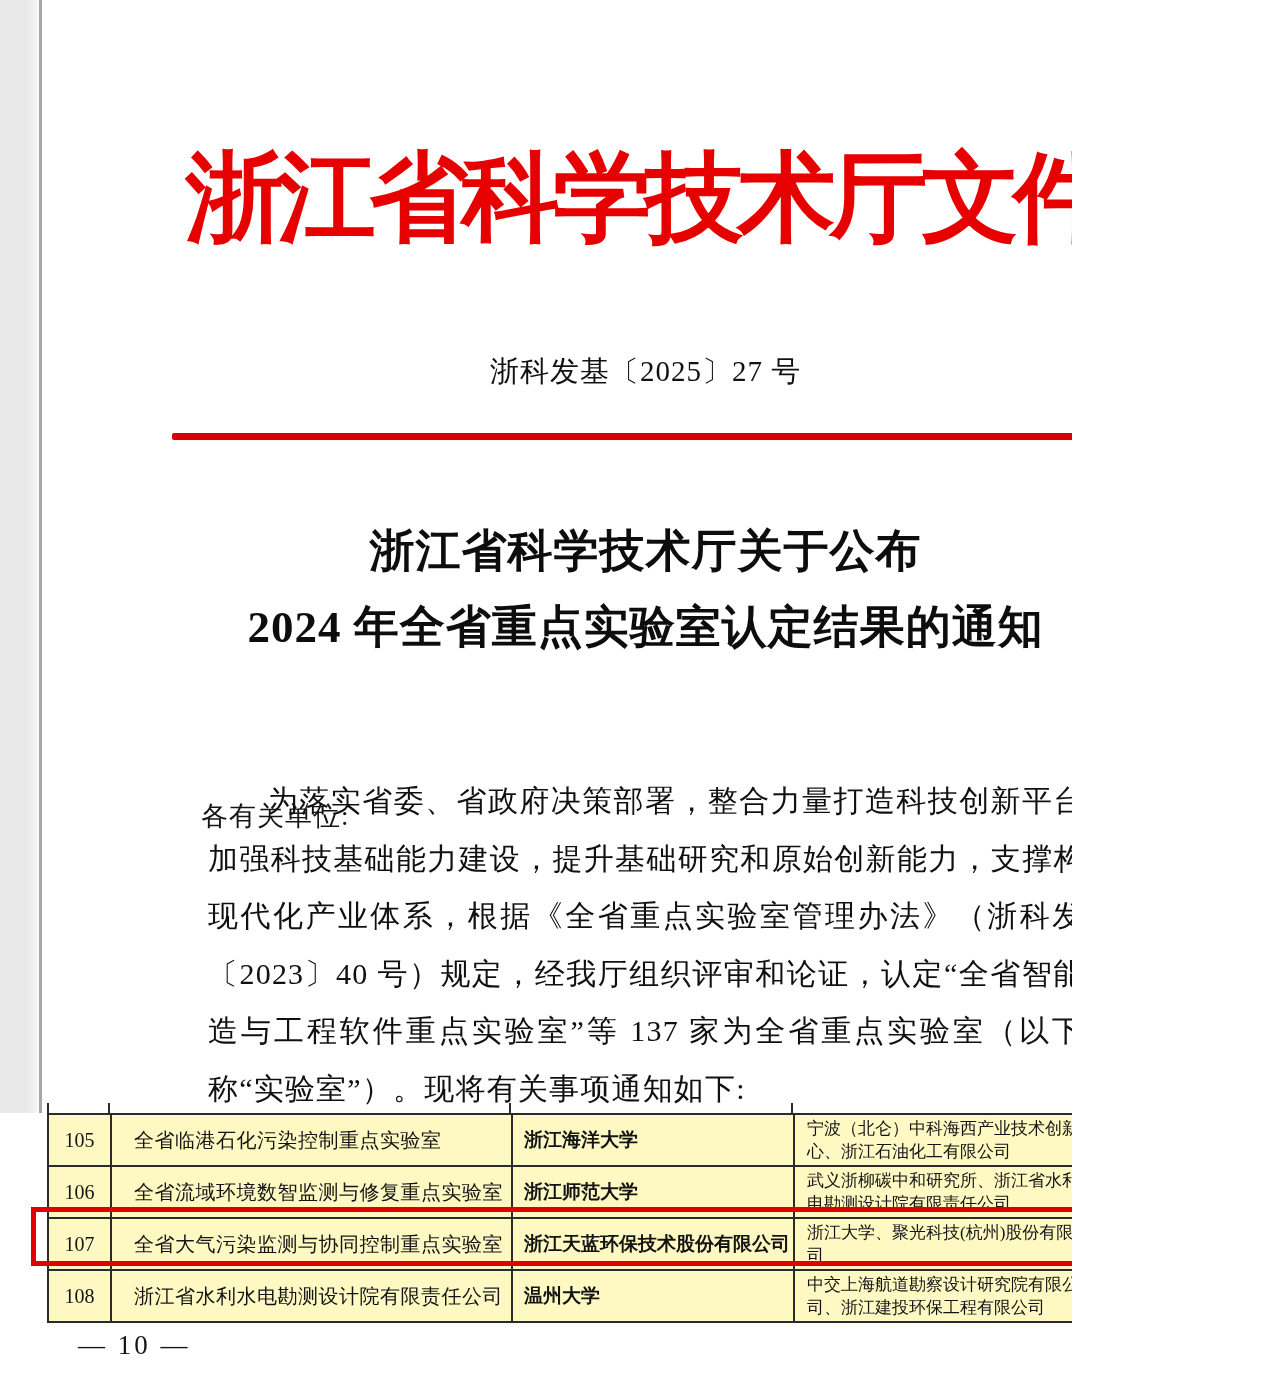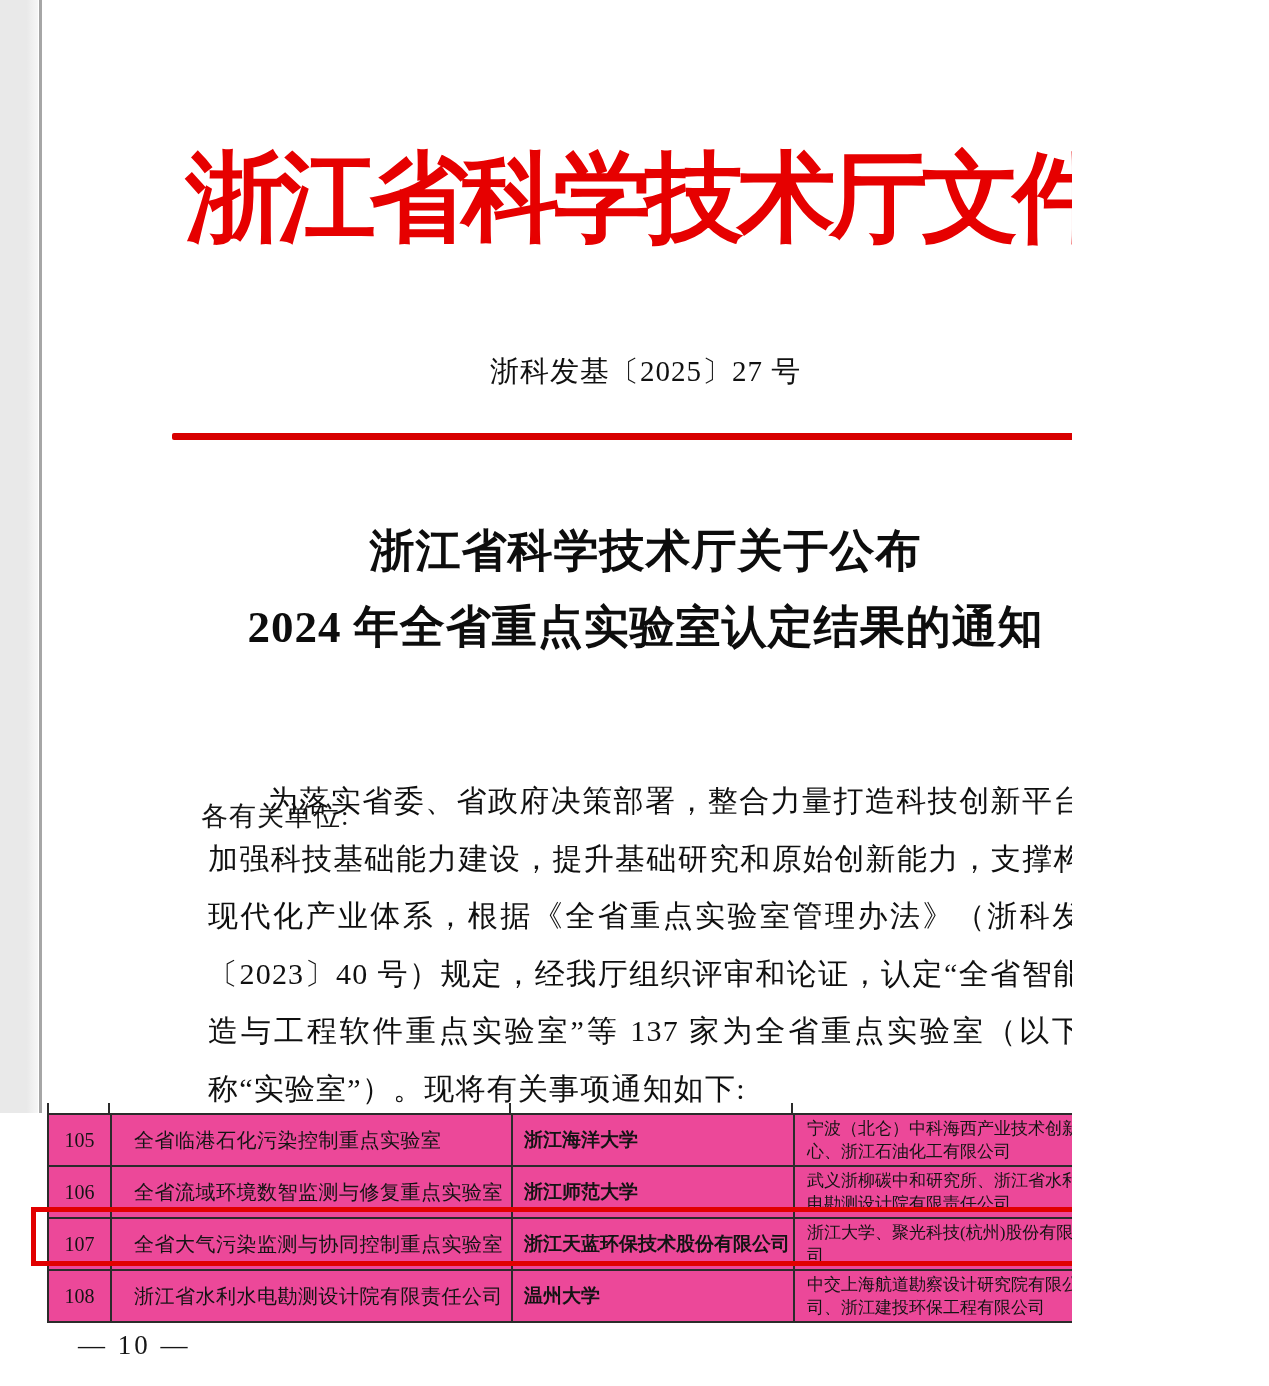--- a/index.html
+++ b/index.html
@@ -29,21 +29,21 @@
   .notice-l1{top:521px;}
   .notice-l2{top:597px;}
 
   .salutation{position:absolute;left:201px;top:760px;font-size:27px;letter-spacing:1px;margin-top:38px;}
   .body-para{position:absolute;left:208px;top:772px;width:908px;
     font-size:30px;line-height:57.5px;letter-spacing:1.2px;
     text-align:justify;text-indent:2em;color:#101010;}
 
   
   .lab-table{position:absolute;left:47px;top:1113px;width:1170px;
-    border-collapse:collapse;table-layout:fixed;background:#ec4899;}
+    border-collapse:collapse;table-layout:fixed;background:#fef9c3;}
   .lab-table td{border:2px solid var(--table-border,#2b2b2b);vertical-align:middle;
     overflow:hidden;color:#141414;}
   .lab-table tr:nth-child(1){height:50px;}
   .lab-table tr:nth-child(2){height:48px;}
   .lab-table tr:nth-child(3){height:52px;}
   .lab-table tr:nth-child(4){height:50px;}
   .lab-table td.c-no{text-align:center;font-size:20px;font-weight:normal;}
   .lab-table td.c-lab{padding-left:22px;font-size:20px;white-space:nowrap;letter-spacing:0.5px;}
   .lab-table td.c-org{padding-left:11px;font-size:19px;white-space:nowrap;font-weight:bold;}
   .lab-table td.c-partners{padding:2px 4px 2px 12px;font-size:17px;line-height:23px;}

